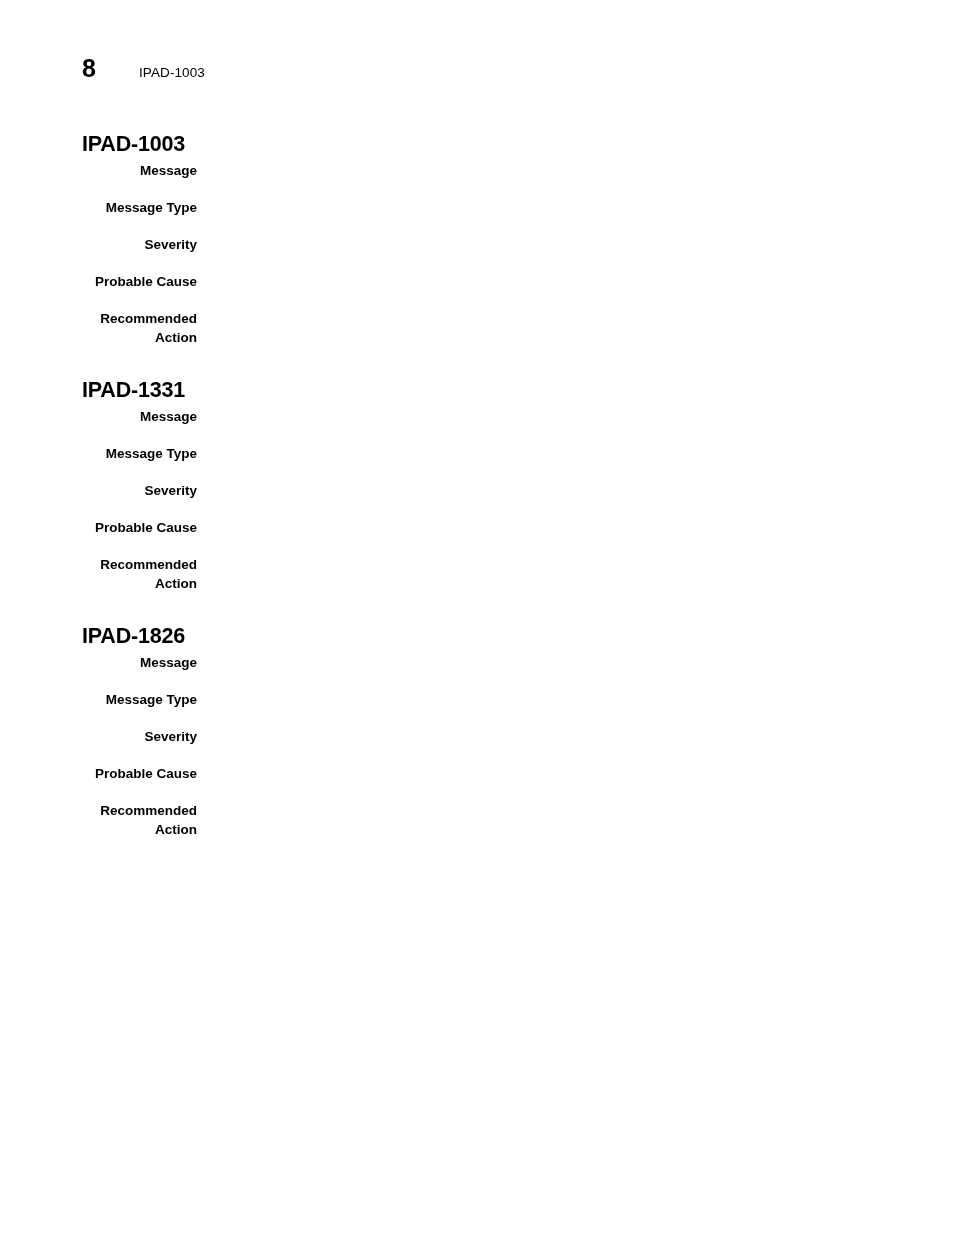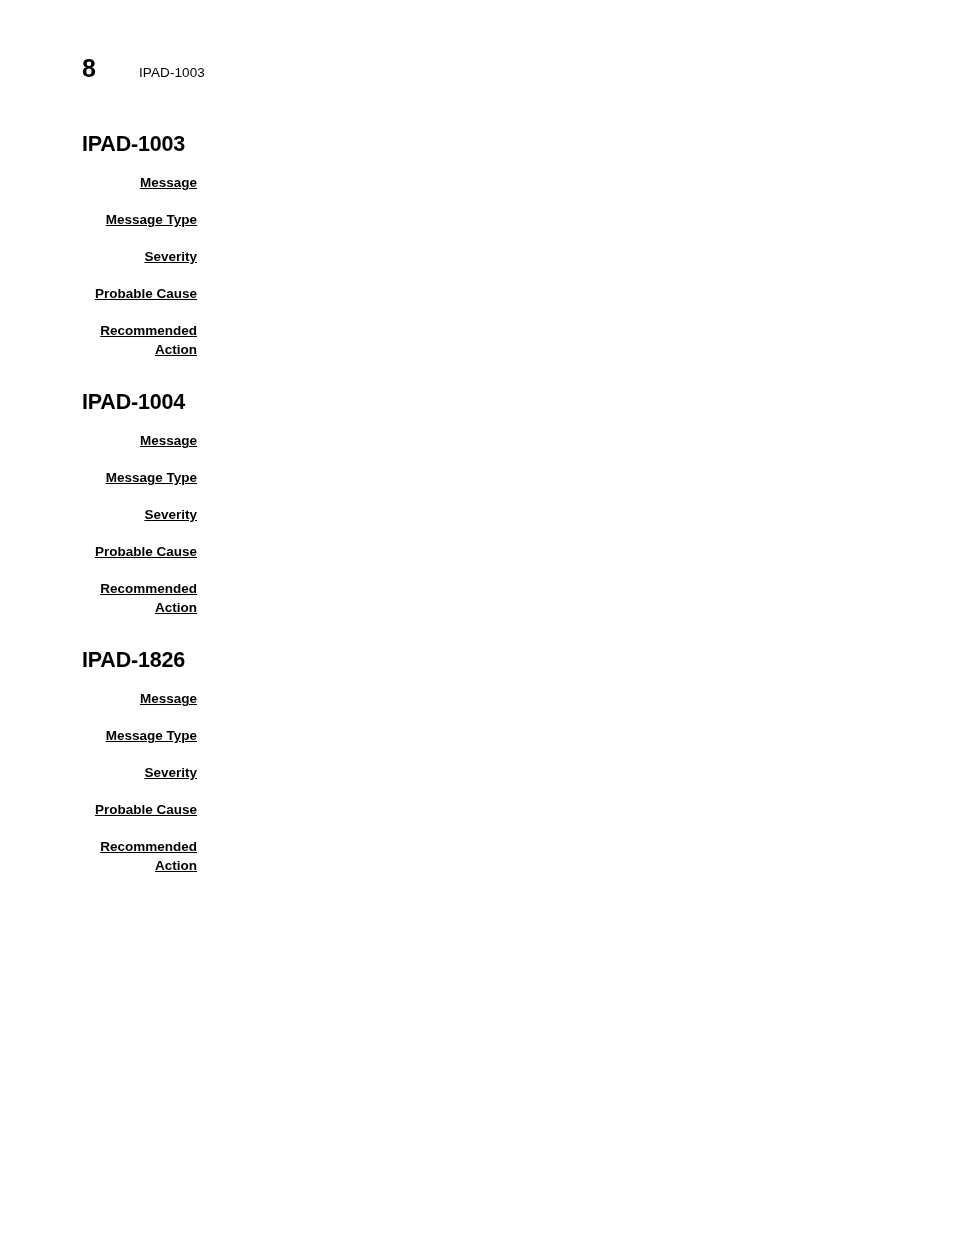--- a/index.html
+++ b/index.html
@@ -65,26 +65,25 @@
     font-size: 21.5px;
     font-weight: bold;
     line-height: 26px;
     letter-spacing: -0.2px;
     margin: 0 0 0 82px;
     padding: 0;
     color: #000000;
   }
 
   .field-table {
-    margin-top: 16px;
+    margin-top: 4px;
     border-collapse: collapse;
     border-spacing: 0;
     width: 840px;
     table-layout: fixed;
-    text-decoration: underline;
   }
 
   .field-row > * {
     vertical-align: top;
     padding: 0;
   }
 
   .field-label {
     width: 197px;
     text-align: right;
@@ -154,21 +153,21 @@
 Action</td>
             <td class="field-value"></td>
           </tr>
         </tbody>
       </table>
     </div>
 
     <div class="section-gap"></div>
 
     <div class="msg-section">
-      <h2 class="section-heading">IPAD-1004</h2>
+      <h2 class="section-heading">IPAD-1331</h2>
       <table class="field-table">
         <tbody>
           <tr class="field-row">
             <td class="field-label">Message</td>
             <td class="field-value"></td>
           </tr>
           <tr class="field-row">
             <td class="field-label">Message Type</td>
             <td class="field-value"></td>
           </tr>

